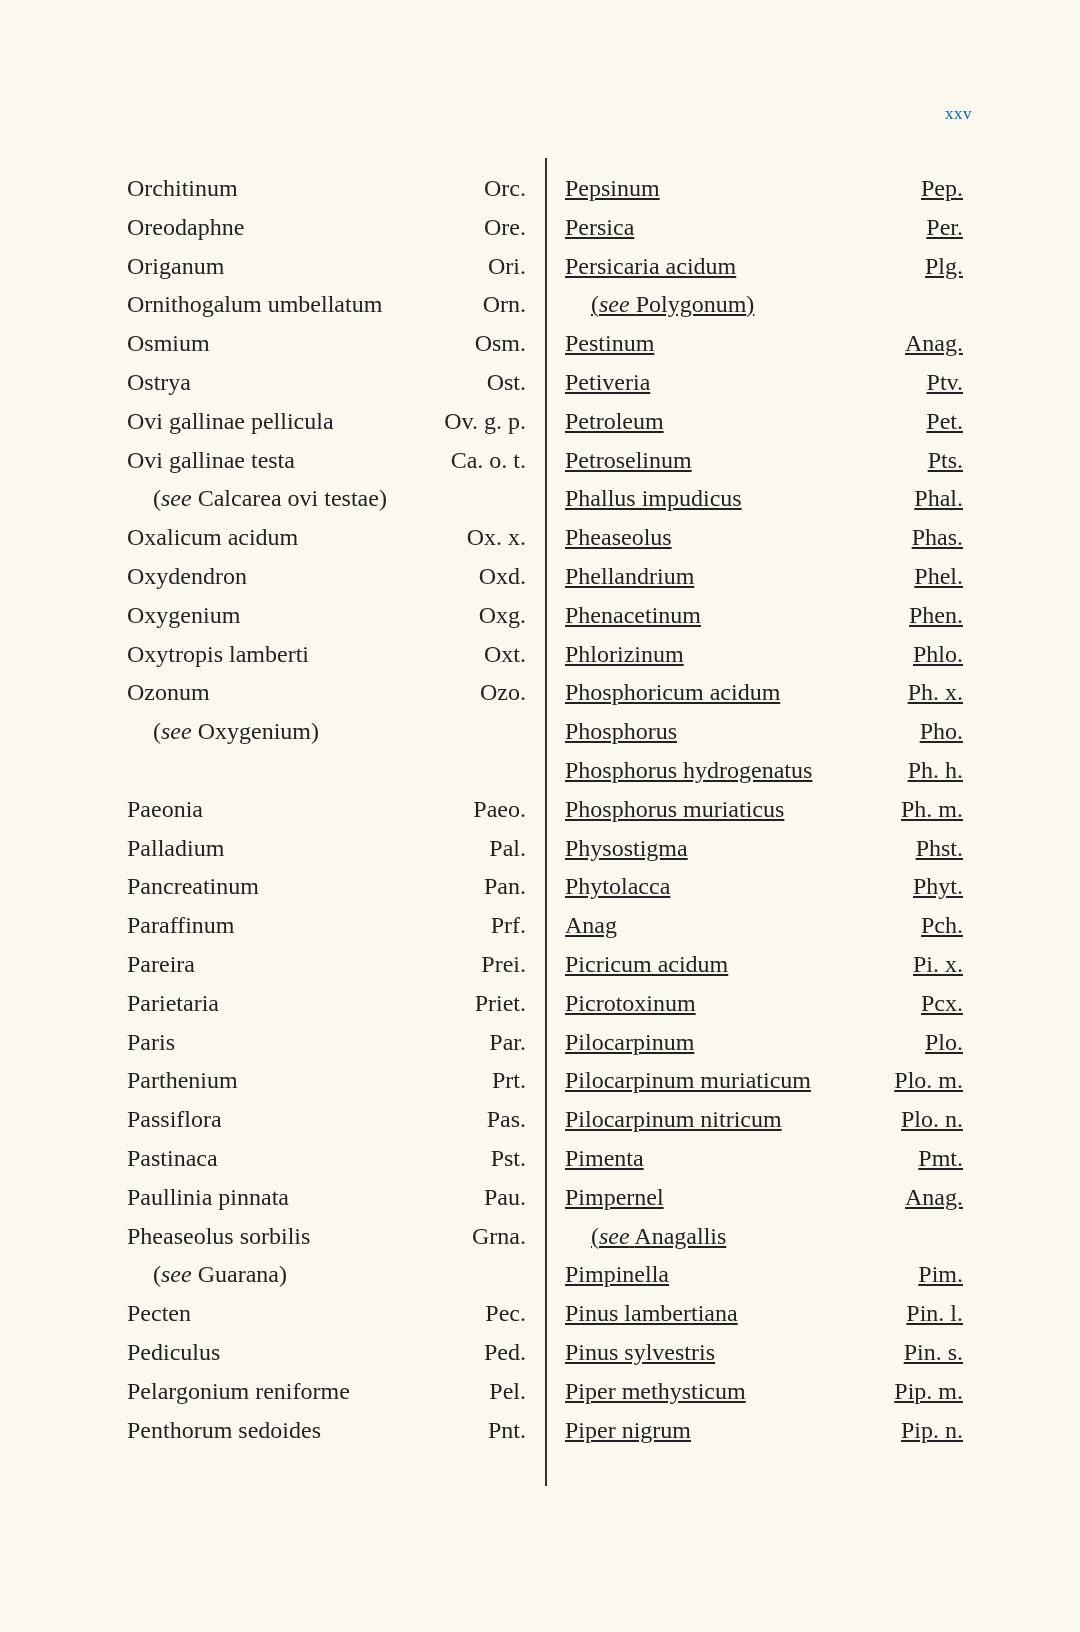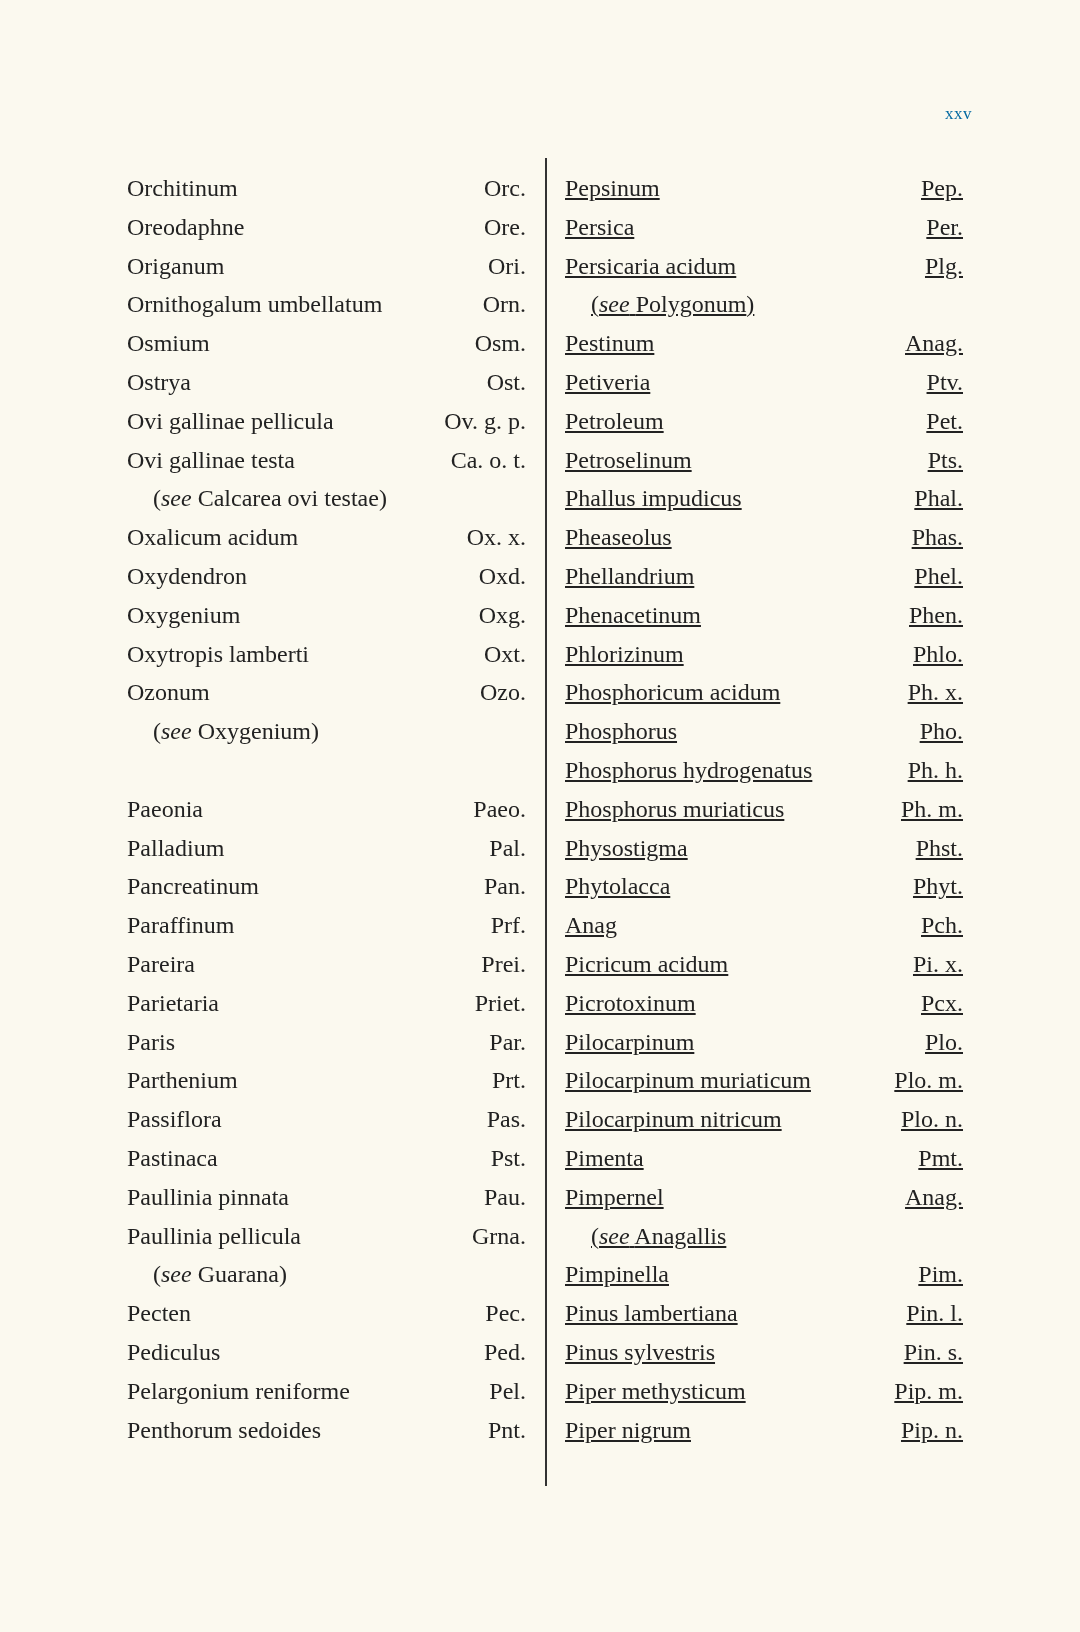--- a/index.html
+++ b/index.html
@@ -140,21 +140,21 @@
     </div>
     <div class="row">
       <span class="term"><span>Pastinaca</span></span>
       <span class="abbr">Pst.</span>
     </div>
     <div class="row">
       <span class="term"><span>Paullinia pinnata</span></span>
       <span class="abbr">Pau.</span>
     </div>
     <div class="row">
-      <span class="term"><span>Paullinia pellicula</span></span>
+      <span class="term"><span>Pheaseolus sorbilis</span></span>
       <span class="abbr">Grna.</span>
     </div>
     <div class="row sub">
       <span class="term">(<span class="see">see</span> <span>Guarana</span>)</span>
     </div>
     <div class="row">
       <span class="term"><span>Pecten</span></span>
       <span class="abbr">Pec.</span>
     </div>
     <div class="row">

